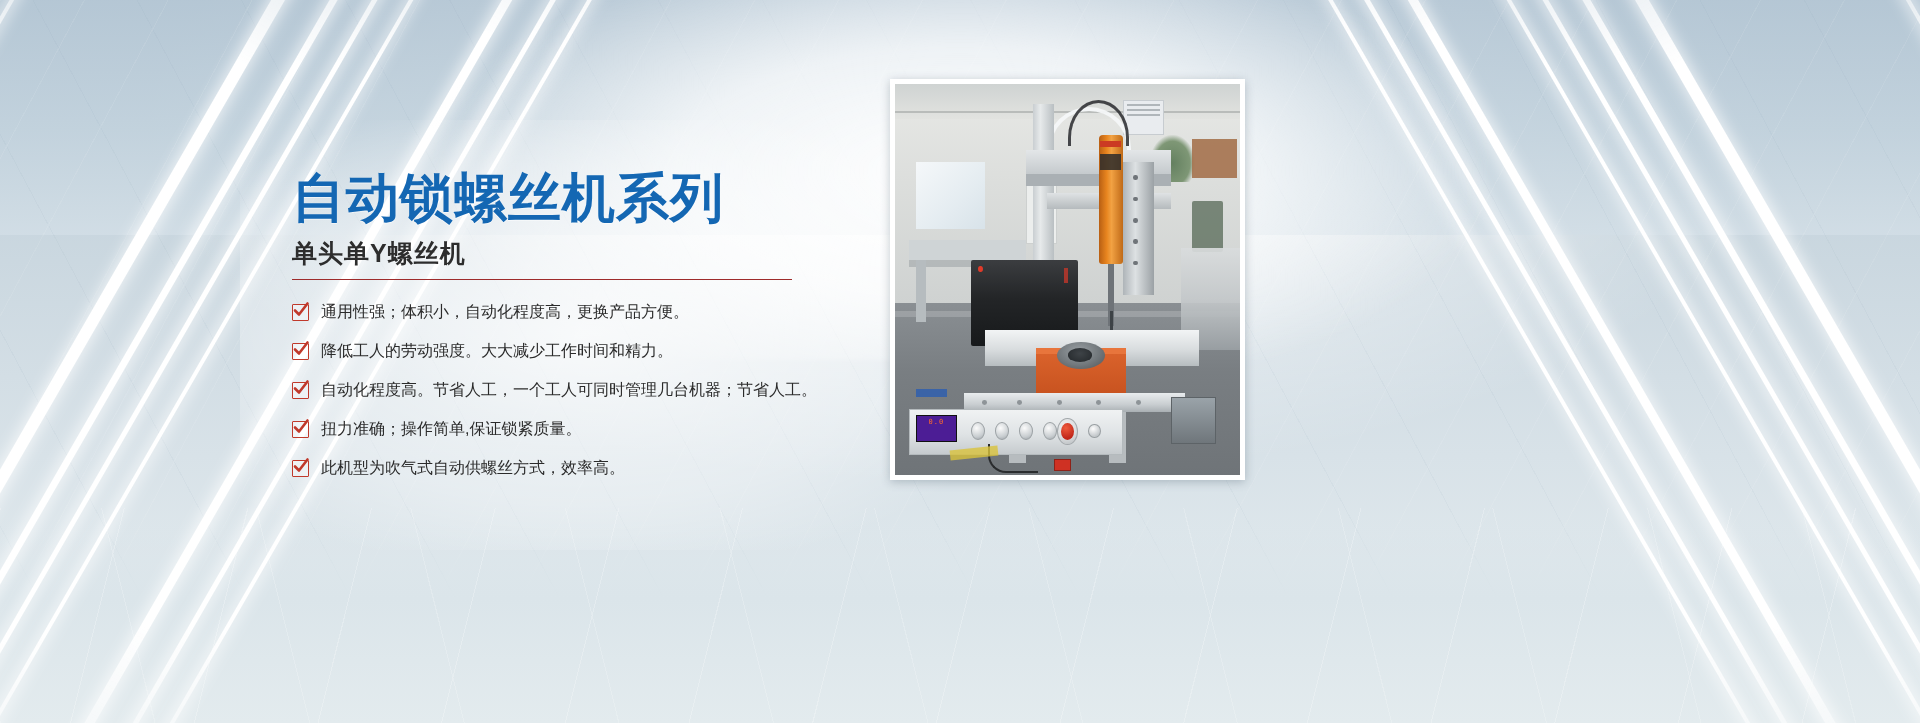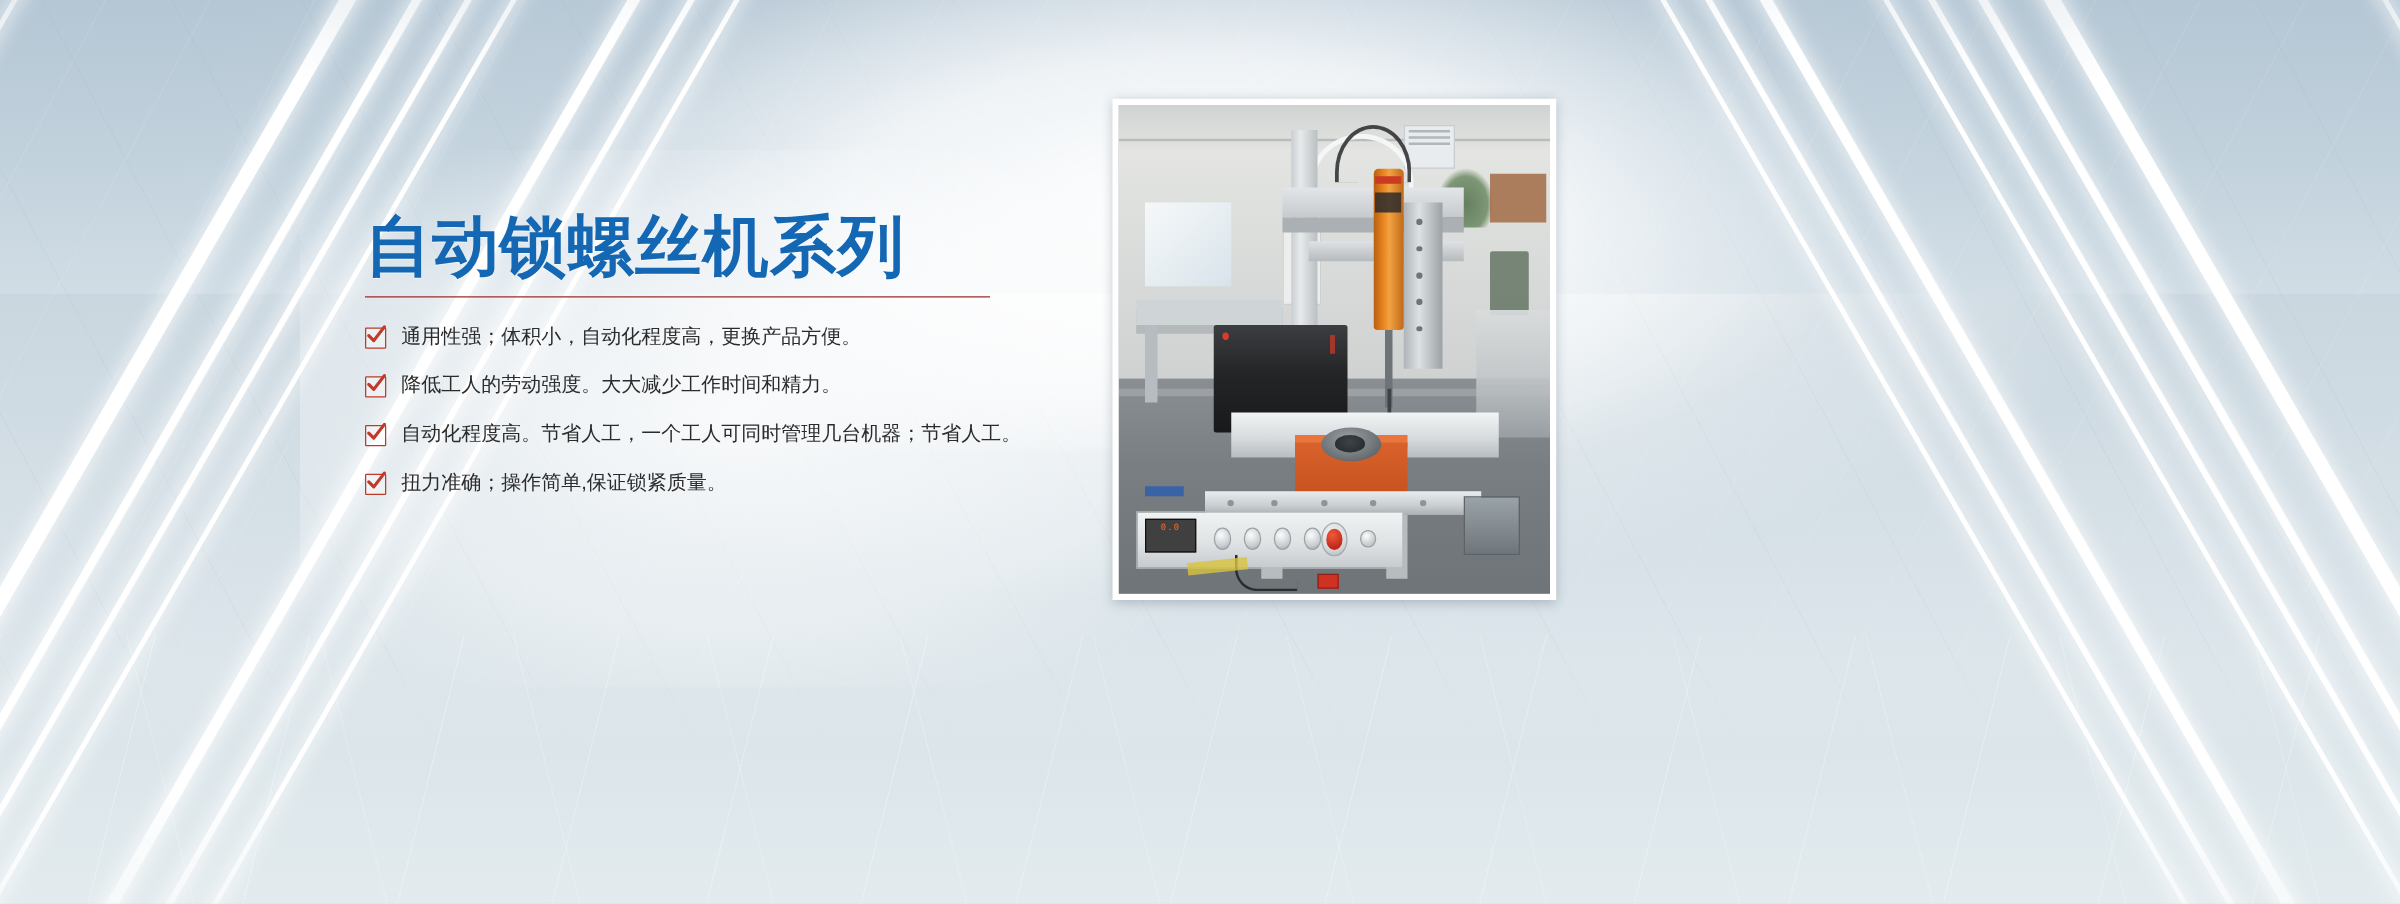--- a/index.html
+++ b/index.html
@@ -172,21 +172,21 @@
     background:radial-gradient(ellipse at 50% 40%,#3e4347,#23272a);border-radius:50%;}
   .m-basetray{position:absolute;left:20%;top:79%;width:64%;height:5%;
     background:linear-gradient(180deg,#e9ecee 0%,#c9ced1 60%,#a9afb3 100%);}
   .m-basetray i{position:absolute;top:38%;width:2.2%;height:22%;background:#8e9498;border-radius:50%;}
   .m-foot{position:absolute;left:33%;top:84%;width:5%;height:13%;background:#b7bcbf;}
   .m-foot2{position:absolute;left:62%;top:84%;width:5%;height:13%;background:#b7bcbf;}
   
   .m-panel{position:absolute;left:4%;top:83%;width:62%;height:12%;
     background:linear-gradient(180deg,#f0f2f3 0%,#dfe3e5 55%,#c6cbce 100%);border:1px solid #b4babd;box-sizing:border-box;}
   .m-panel-disp{position:absolute;left:6%;top:84.6%;width:12%;height:7%;
-    background:#404040;border:1px solid #111;box-sizing:border-box;}
+    background:#4c1d95;border:1px solid #111;box-sizing:border-box;}
   .m-panel-disp span{display:block;color:#ff6a2a;font-family:"DejaVu Sans Mono",monospace;
     font-size:7px;line-height:12px;text-align:center;letter-spacing:1px;}
   .m-btn{position:absolute;top:86.5%;width:4%;height:4.6%;border-radius:50%;
     background:radial-gradient(circle at 38% 32%,#fbfbfb,#c8cdd0 65%,#9aa0a4 100%);border:1px solid #9ba1a4;box-sizing:border-box;}
   .m-estop{position:absolute;left:47%;top:85.5%;width:6%;height:6.8%;border-radius:50%;
     background:radial-gradient(circle at 40% 32%,#f2f2f2,#d9dcde 55%,#b6babd 100%);border:1px solid #a4a9ac;box-sizing:border-box;}
   .m-estop i{position:absolute;left:14%;top:14%;width:72%;height:72%;border-radius:50%;
     background:radial-gradient(circle at 38% 30%,#ef5a3c,#c1271a 70%);}
   .m-switch{position:absolute;left:56%;top:87%;width:3.6%;height:3.6%;border-radius:50%;
     background:radial-gradient(circle at 38% 32%,#fdfdfd,#c3c8cb 70%);border:1px solid #9aa0a3;box-sizing:border-box;}
@@ -231,20 +231,21 @@
     <div class="streak s-r8"></div>
     <div class="streak s-r9"></div>
     <div class="streak s-r10"></div>
     <div class="streak s-r11"></div>
   </div>
   <div class="center-glow"></div>
   <div class="text-wash"></div>
 
   <div class="content">
     <h1 class="title">自动锁螺丝机系列</h1>
+    <h2 class="subtitle">单头单Y螺丝机</h2>
     <div class="divider"></div>
 
     <ul class="features">
       <li>
         <span class="chk">
           <svg viewBox="0 0 18 18">
               <path d="M3 9.5 L7 13.5 L15.5 2.5" fill="none" stroke="#c0392b" stroke-width="2.6" stroke-linecap="round" stroke-linejoin="round"></path>
             </svg>
         </span>
         <span class="feat-text">通用性强；体积小，自动化程度高，更换产品方便。</span>
@@ -265,20 +266,28 @@
         </span>
         <span class="feat-text">自动化程度高。节省人工，一个工人可同时管理几台机器；节省人工。</span>
       </li>
       <li>
         <span class="chk">
           <svg viewBox="0 0 18 18">
               <path d="M3 9.5 L7 13.5 L15.5 2.5" fill="none" stroke="#c0392b" stroke-width="2.6" stroke-linecap="round" stroke-linejoin="round"></path>
             </svg>
         </span>
         <span class="feat-text">扭力准确；操作简单,保证锁紧质量。</span>
+      </li>
+      <li>
+        <span class="chk">
+          <svg viewBox="0 0 18 18">
+              <path d="M3 9.5 L7 13.5 L15.5 2.5" fill="none" stroke="#c0392b" stroke-width="2.6" stroke-linecap="round" stroke-linejoin="round"></path>
+            </svg>
+        </span>
+        <span class="feat-text">此机型为吹气式自动供螺丝方式，效率高。</span>
       </li>
     </ul>
   </div>
 
   <div class="photo-frame">
     <div class="photo">
       <div class="ph-wall"></div>
       <div class="ph-ceil"></div>
       <div class="ph-ceilbar"></div>
       <div class="ph-window"></div>

